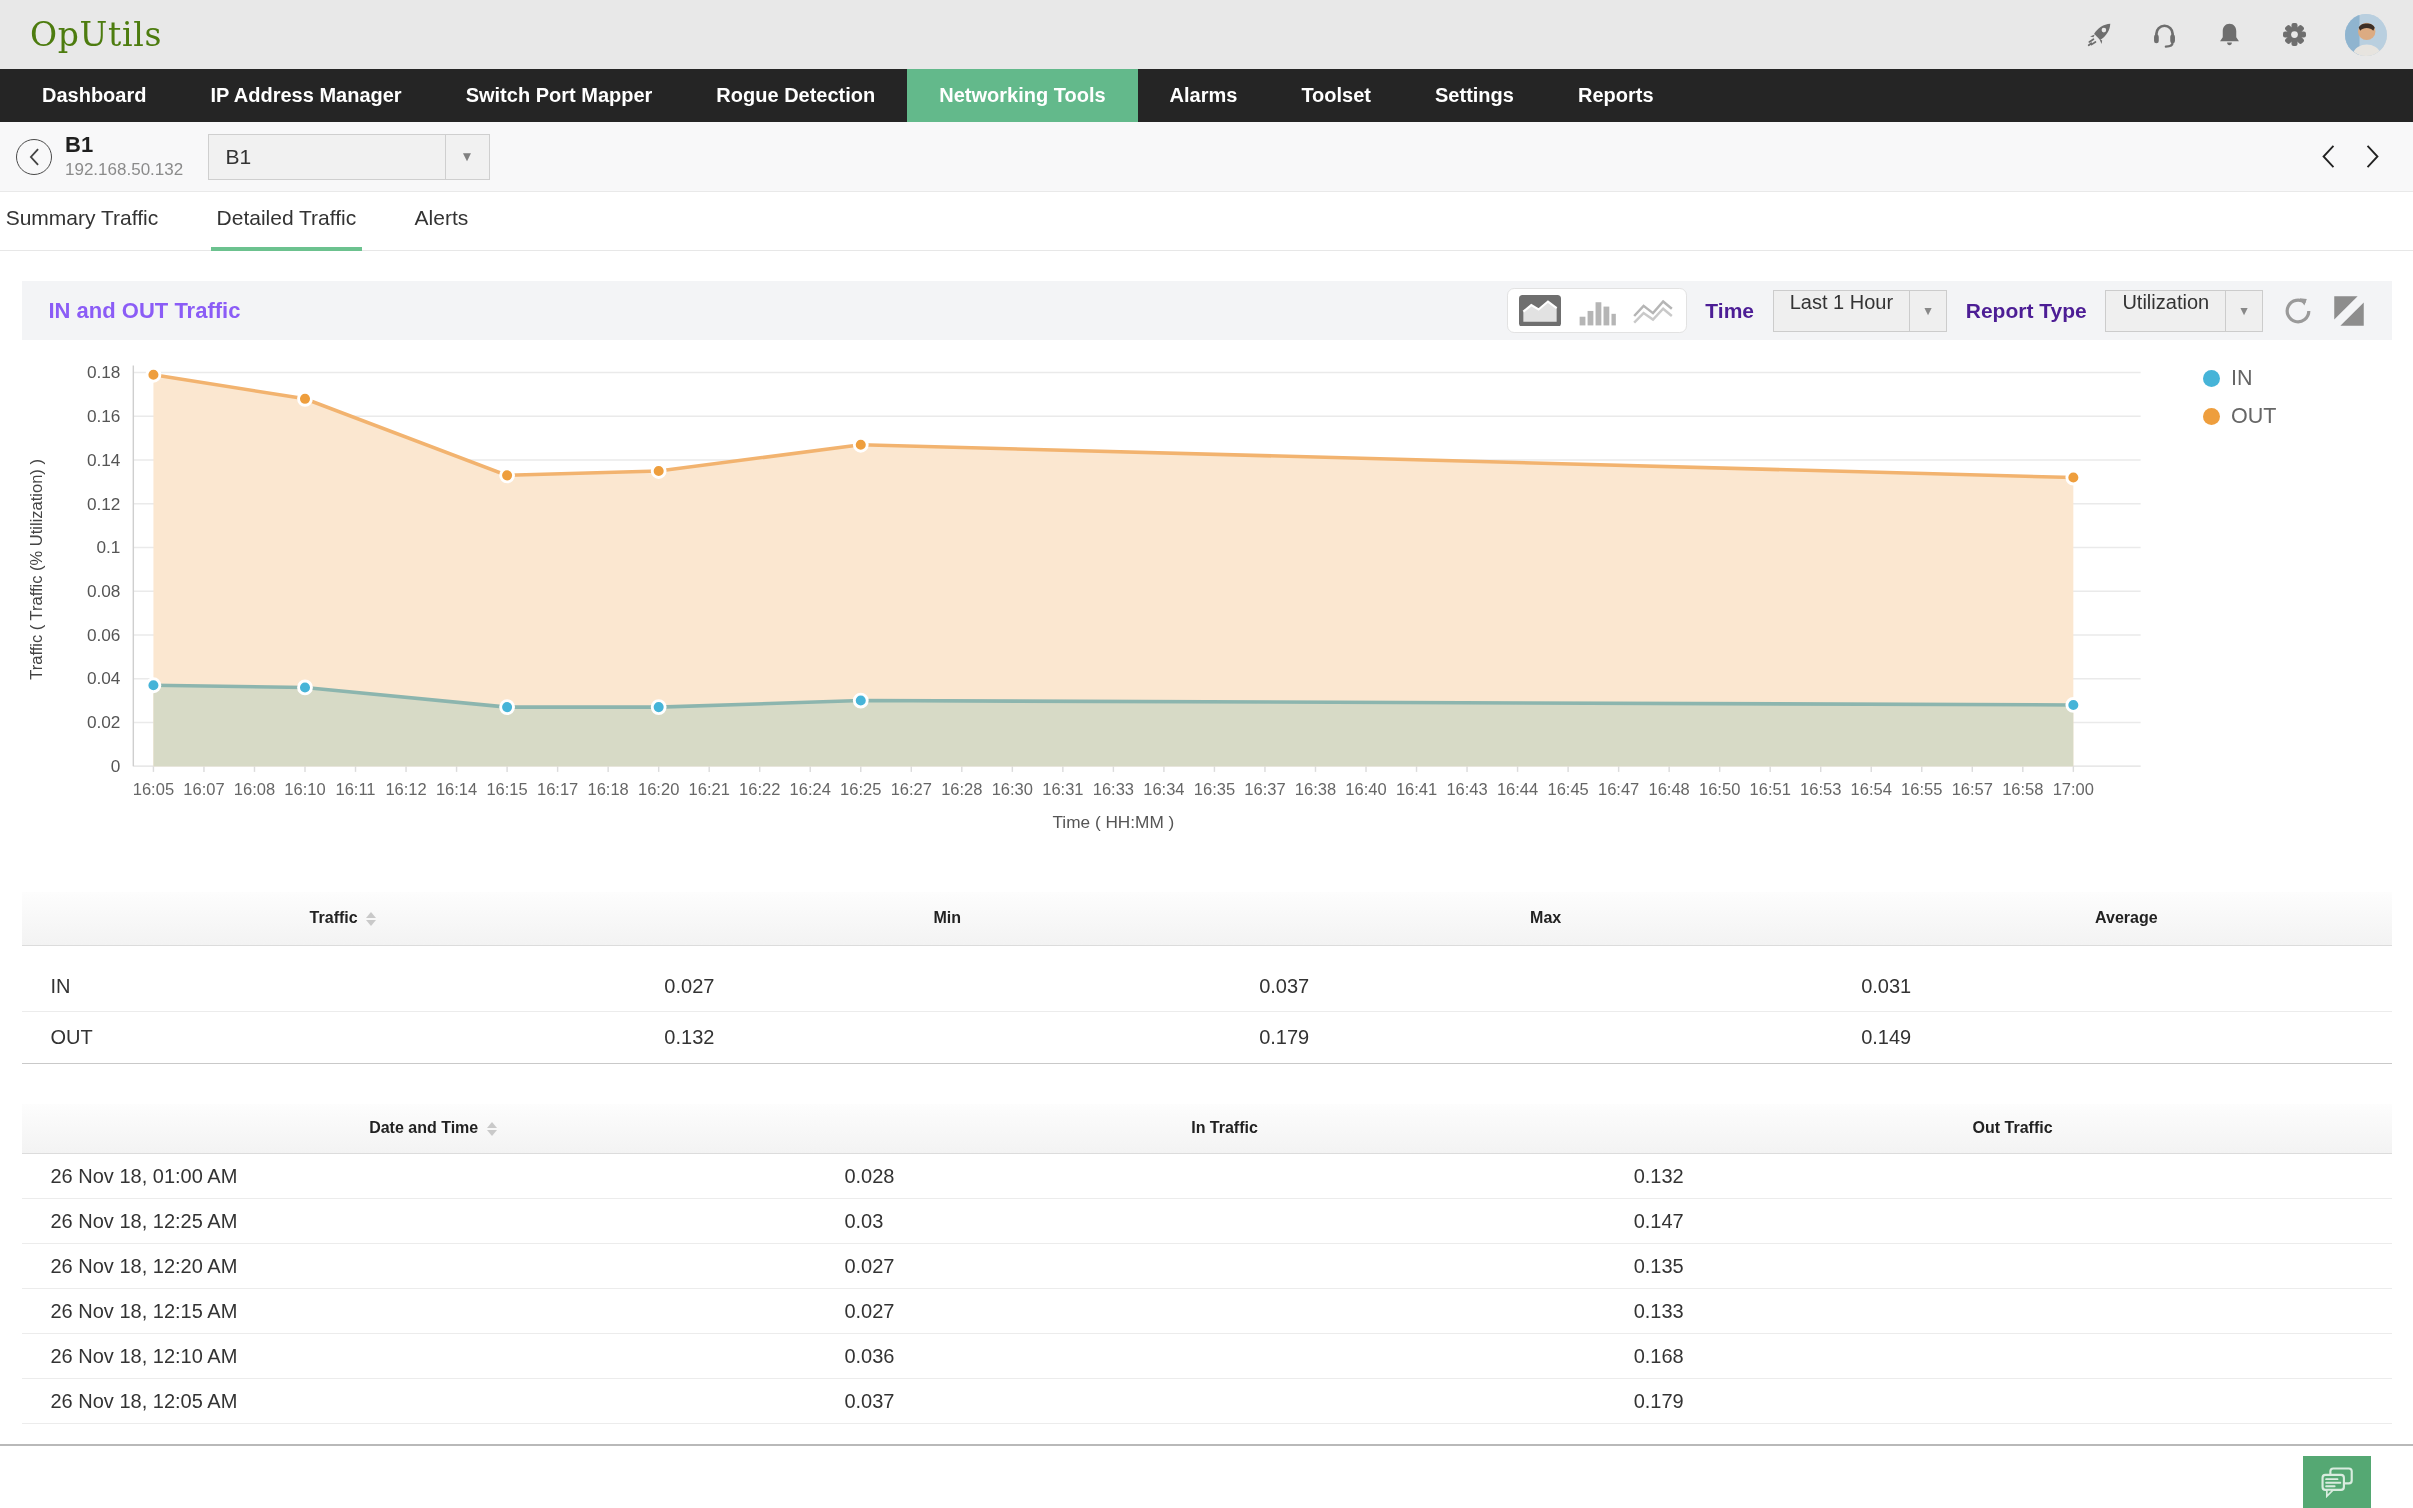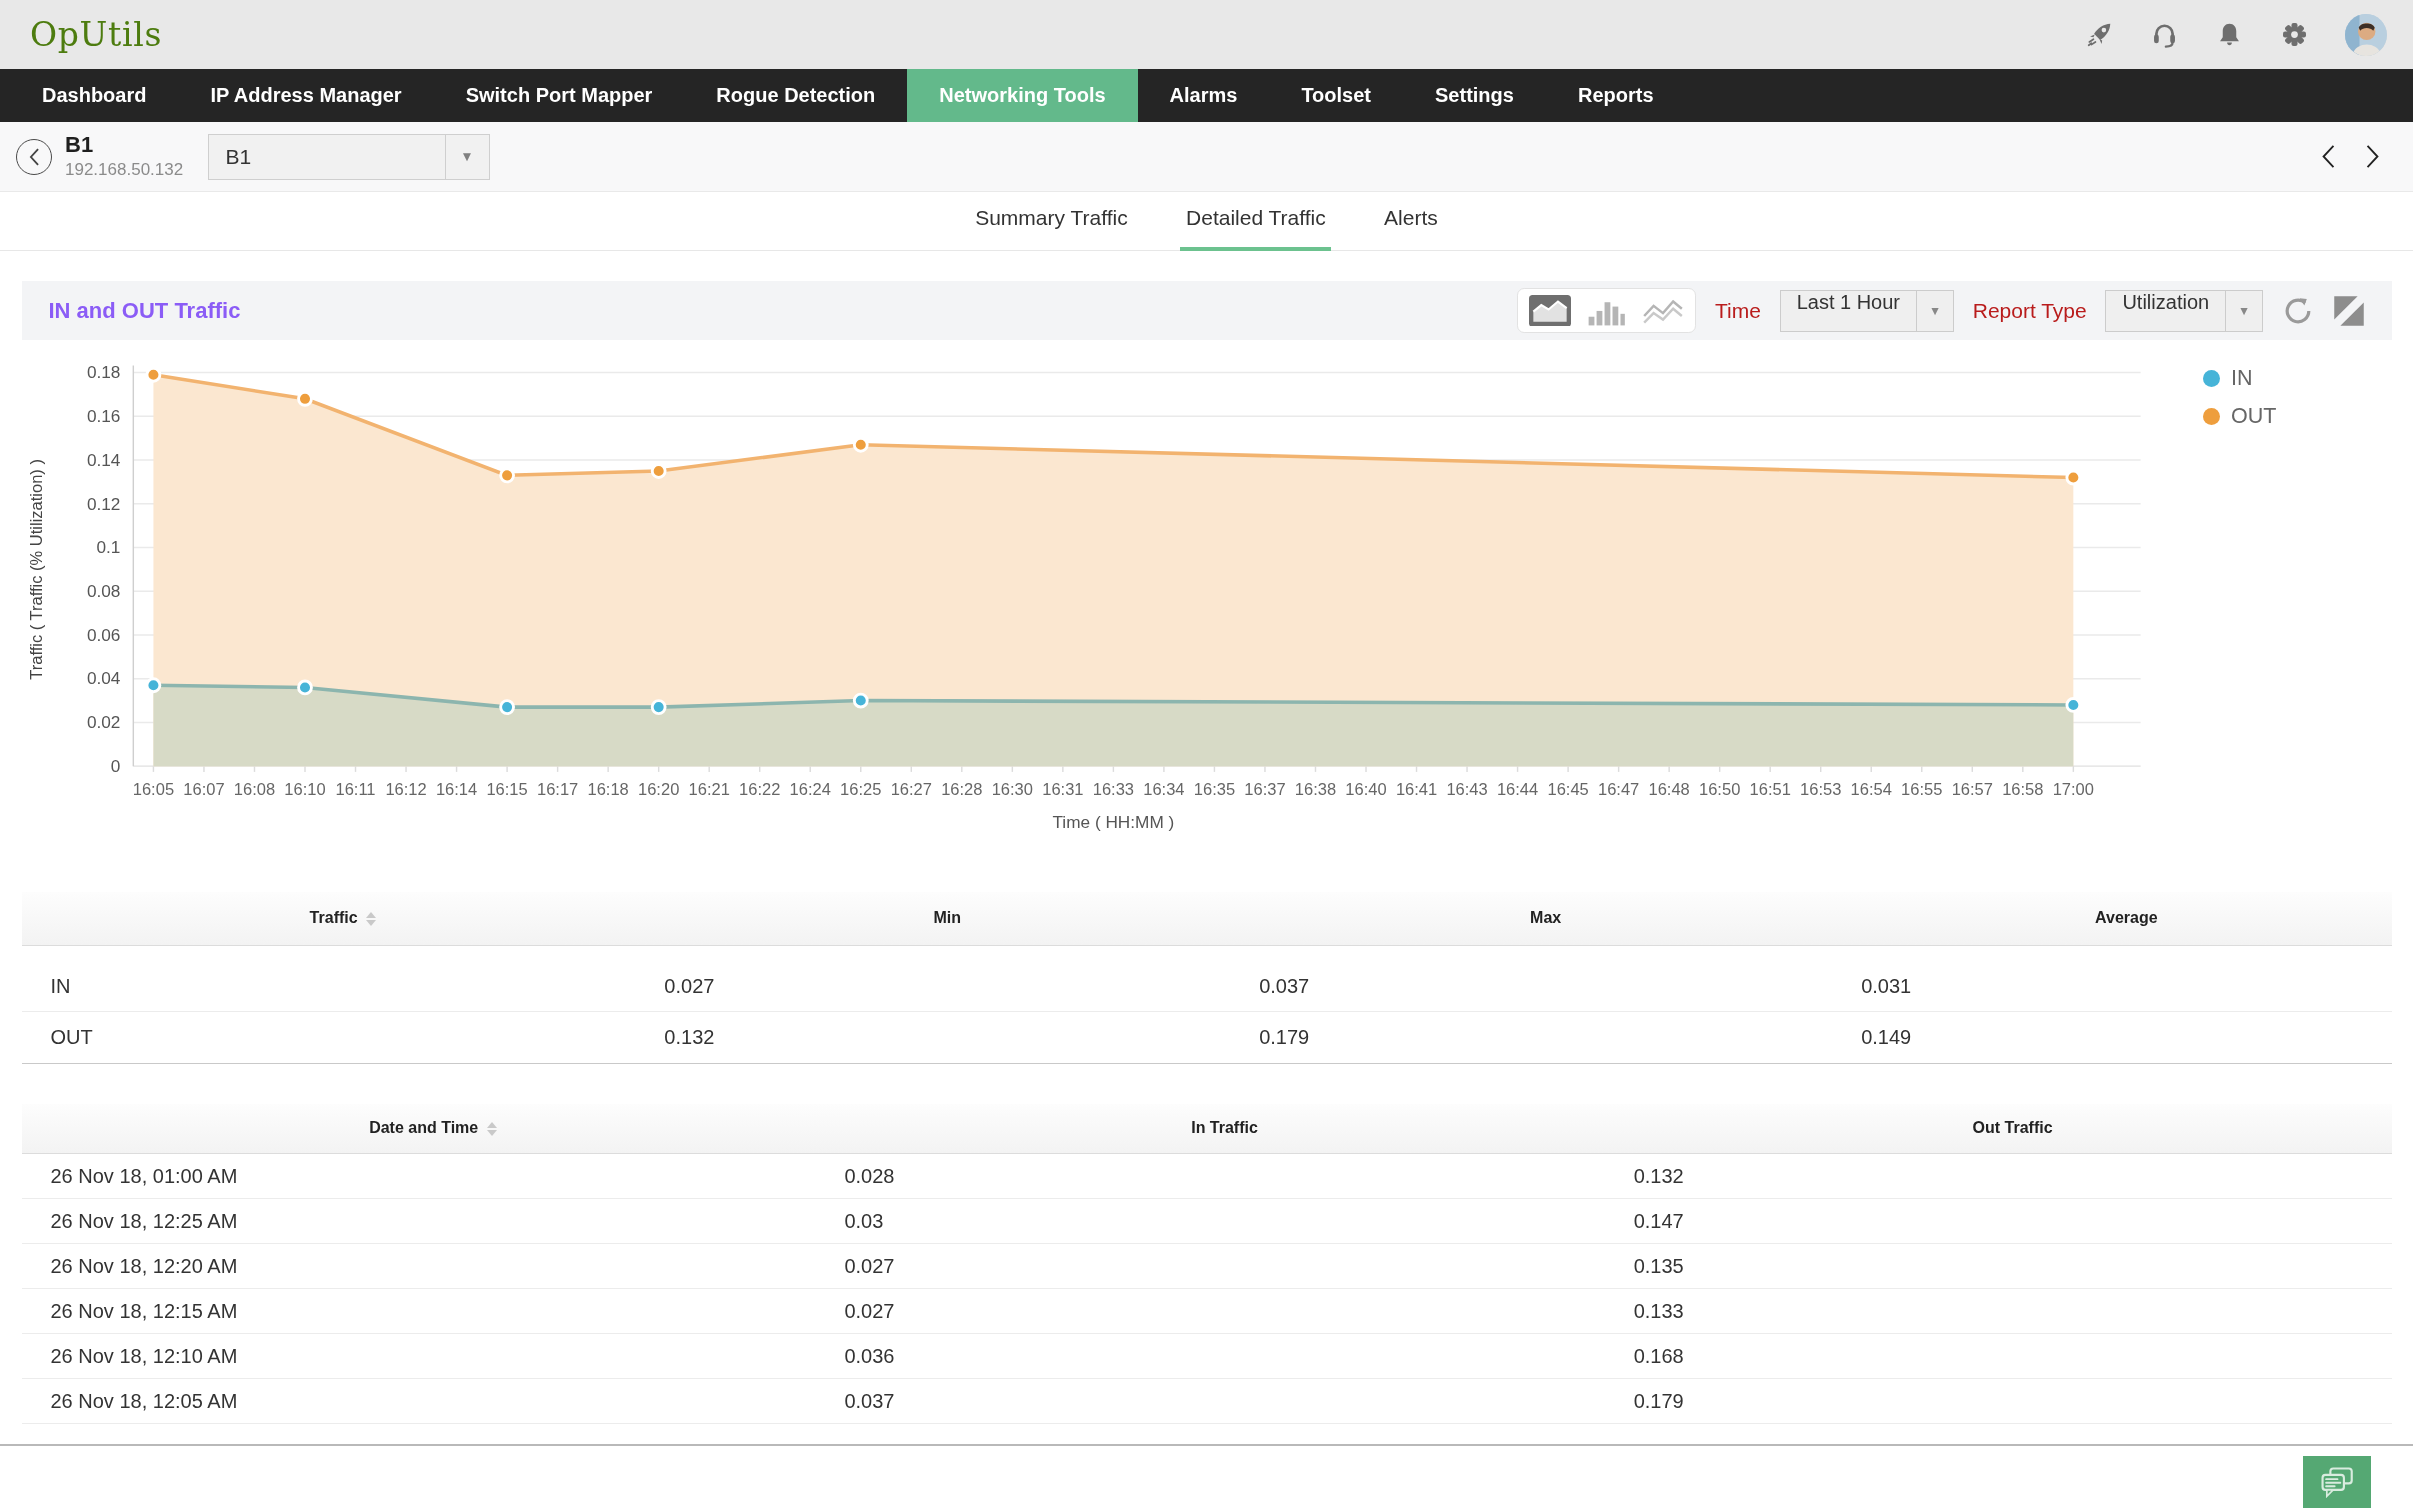--- a/index.html
+++ b/index.html
@@ -31,34 +31,34 @@
   .device-ip{font-size:17px;color:#8b8b8b;margin-top:2.9px}
   .device-select{margin-left:24.4px;width:282px;height:46px;background:#f1f1f1;
     border:1.4px solid #cfcfcf;display:flex;align-items:center;box-sizing:border-box;cursor:pointer}
   .select-value{flex:1;padding-left:17px;font-size:21px;color:#333}
   .select-arrow{width:43px;align-self:stretch;border-left:1.4px solid #cfcfcf;
     display:flex;align-items:center;justify-content:center;color:#808080;font-size:13.6px}
   .pager{margin-left:auto;display:flex;gap:27px;padding-right:16px}
   .pager-btn{cursor:pointer;display:flex;align-items:center}
   
   .tabbar{height:59px;border-bottom:1.4px solid #e7e7e7;background:#fff;
-    display:flex;justify-content:center;align-items:flex-end;gap:47px;box-sizing:border-box}
+    display:flex;justify-content:flex-start;align-items:flex-end;gap:47px;box-sizing:border-box}
   .tab{font-size:21px;color:#333;padding:0 5.7px 17px;border-bottom:4.3px solid transparent;
     margin-bottom:-1.4px;cursor:pointer}
   .tab.active{border-bottom-color:#6cc28f}
   
   .panel{margin:30px 21.5px 0}
   .panel-header{height:59px;background:#f3f4f6;display:flex;align-items:center;
     padding:0 27px;box-sizing:border-box}
   .panel-title{font-size:22px;font-weight:bold;color:#8b5cf6}
   .controls{margin-left:auto;display:flex;align-items:center;gap:18.7px}
   .charttype-group{background:#fff;border:1.4px solid #e2e2e2;border-radius:7.2px;
     padding:5.7px 11.5px;display:flex;gap:14.4px;align-items:center}
   .ct-icon{width:42px;height:32px;display:flex;align-items:center;justify-content:center;cursor:pointer}
-  .ctrl-label{font-size:21px;font-weight:normal;color:#b91c1c;white-space:nowrap}
+  .ctrl-label{font-size:21px;font-weight:bold;color:#4c1d95;white-space:nowrap}
   .dropdown{height:42px;background:#efefef;border:1.4px solid #cccccc;display:flex;
     align-items:flex-start;box-sizing:border-box;cursor:pointer}
   .dropdown .val{padding:0 16px;font-size:20px;color:#333;white-space:nowrap}
   .dropdown .arr{width:36px;align-self:stretch;border-left:1.4px solid #cccccc;
     display:flex;align-items:center;justify-content:center;color:#888;font-size:12.2px}
   .icon-btn{cursor:pointer;display:flex;align-items:center;justify-content:center;width:32px;height:32px}
   
   .chart-section{position:relative;height:532px;background:#fff}
   .chart-section svg.main{position:absolute;left:0;top:0}
   .legend{position:absolute;top:26px;right:115px;display:flex;flex-direction:column;gap:13px}

